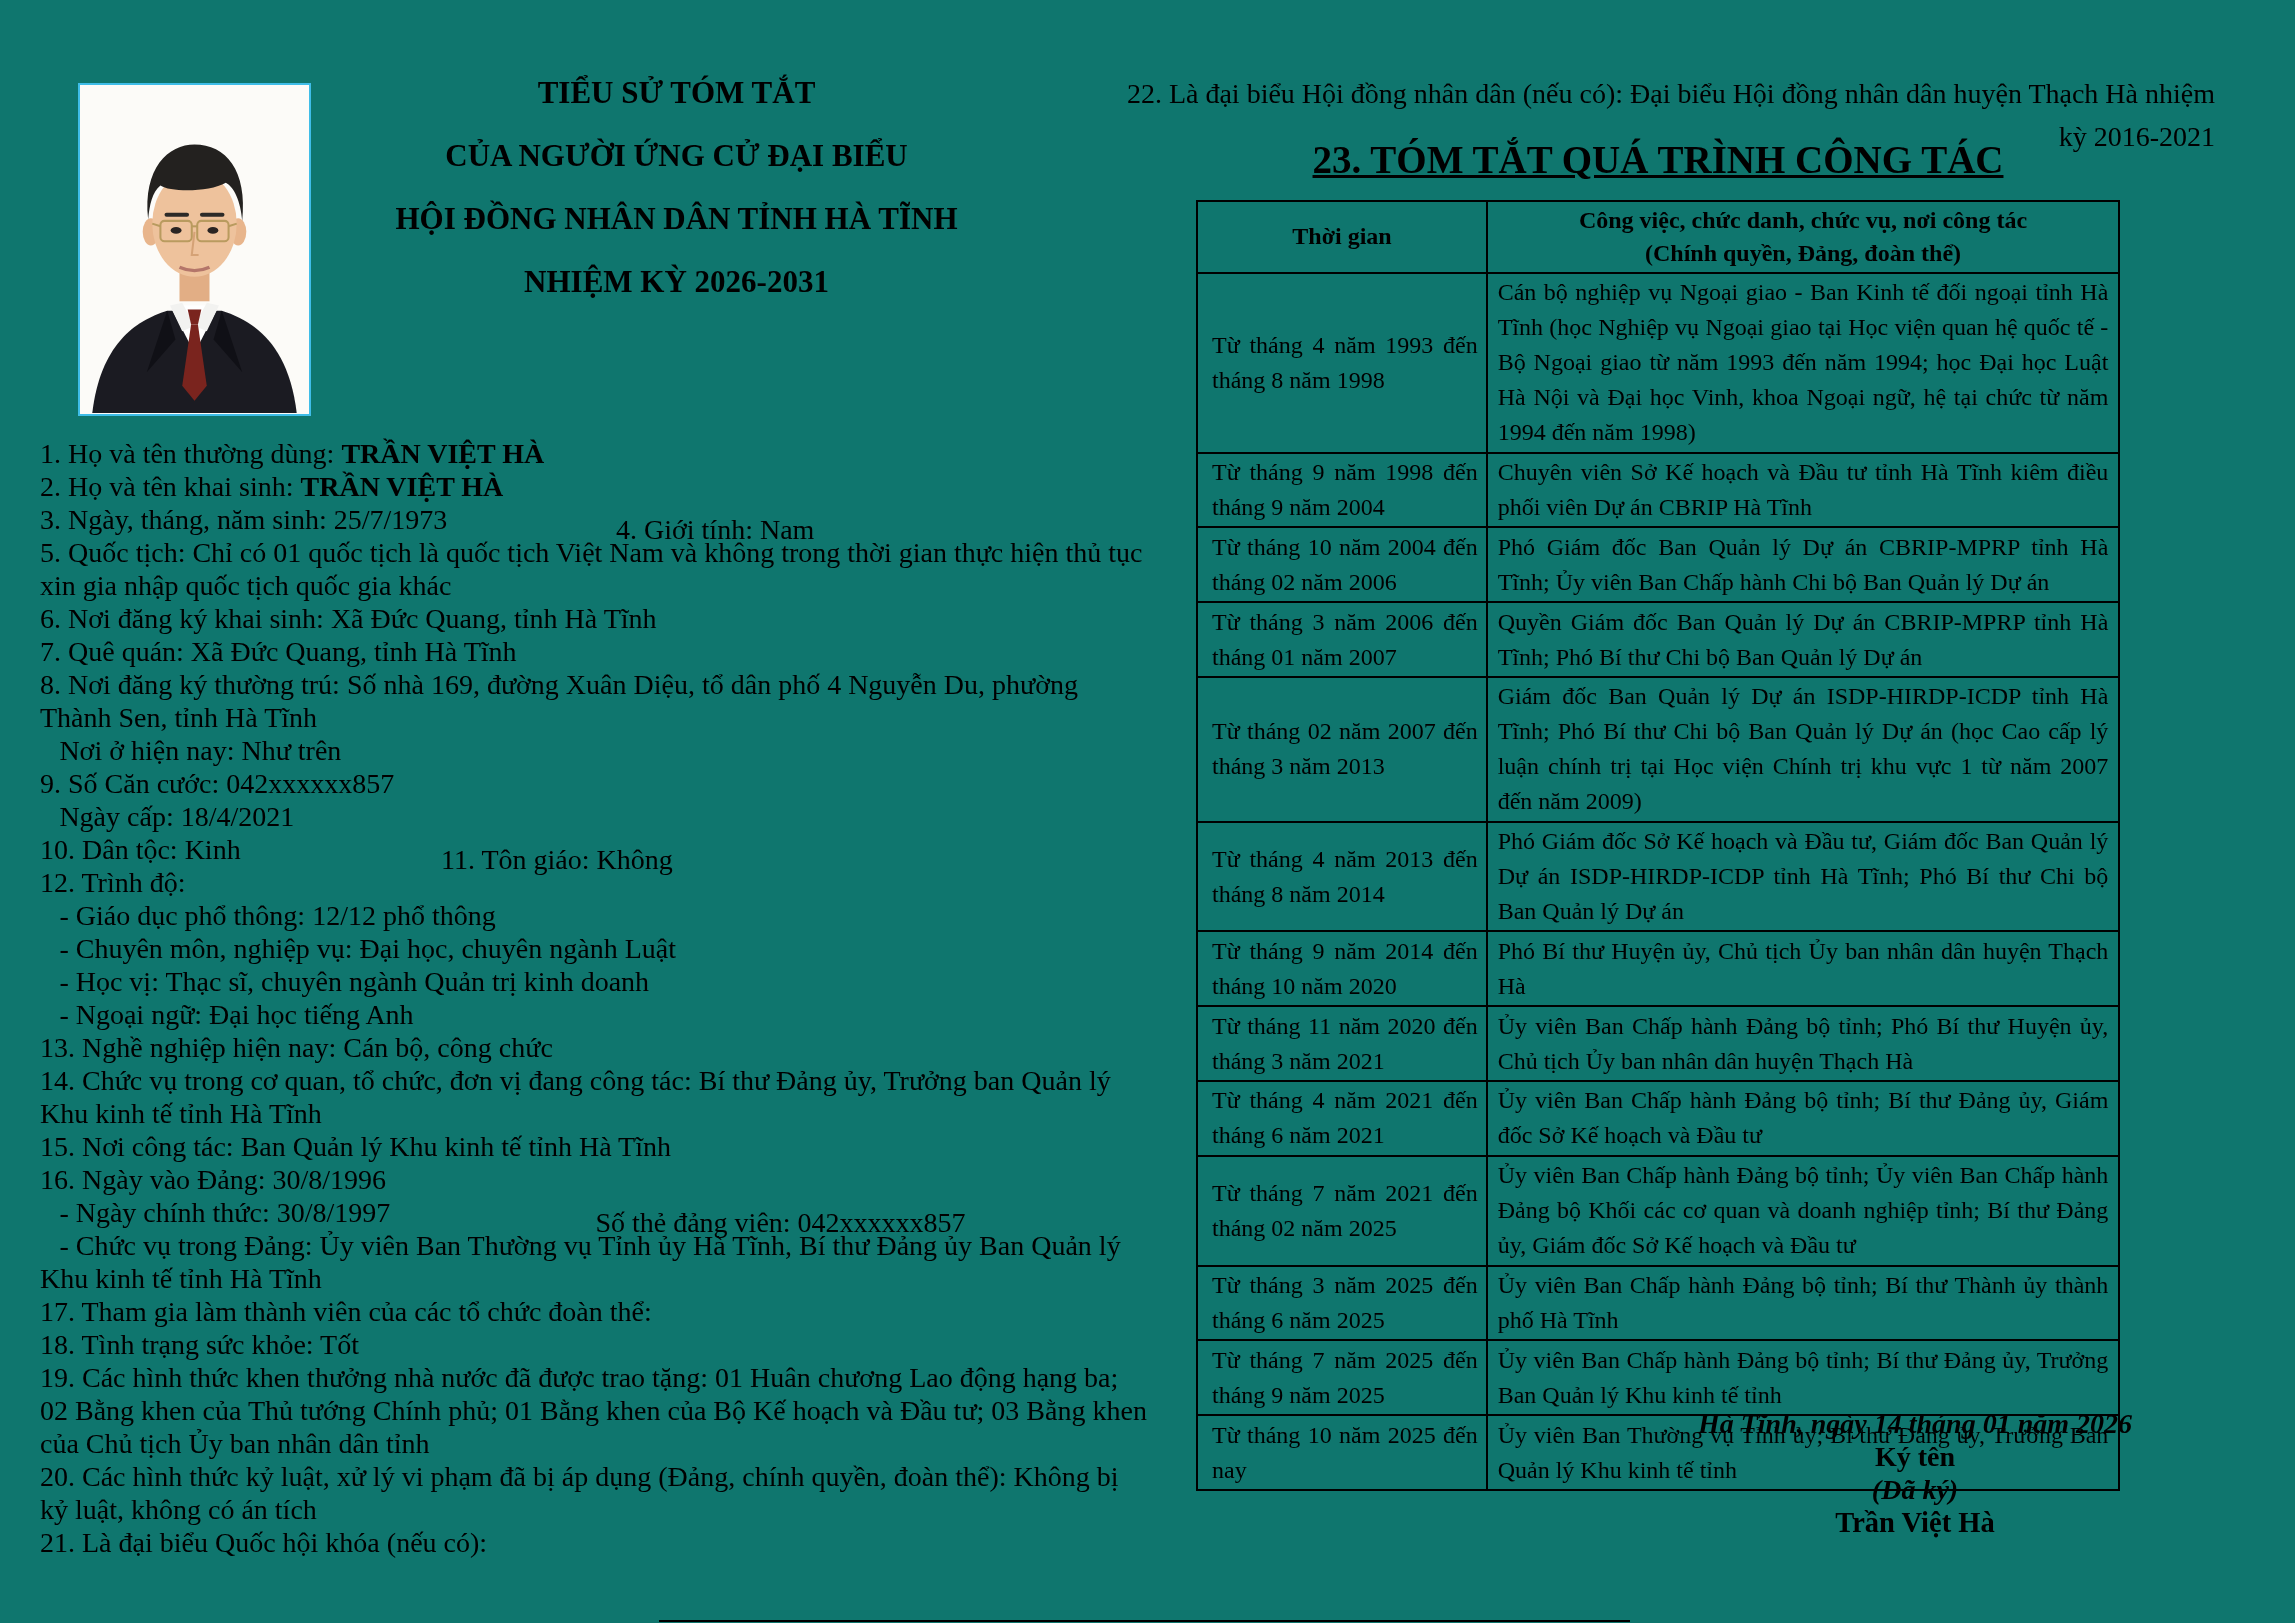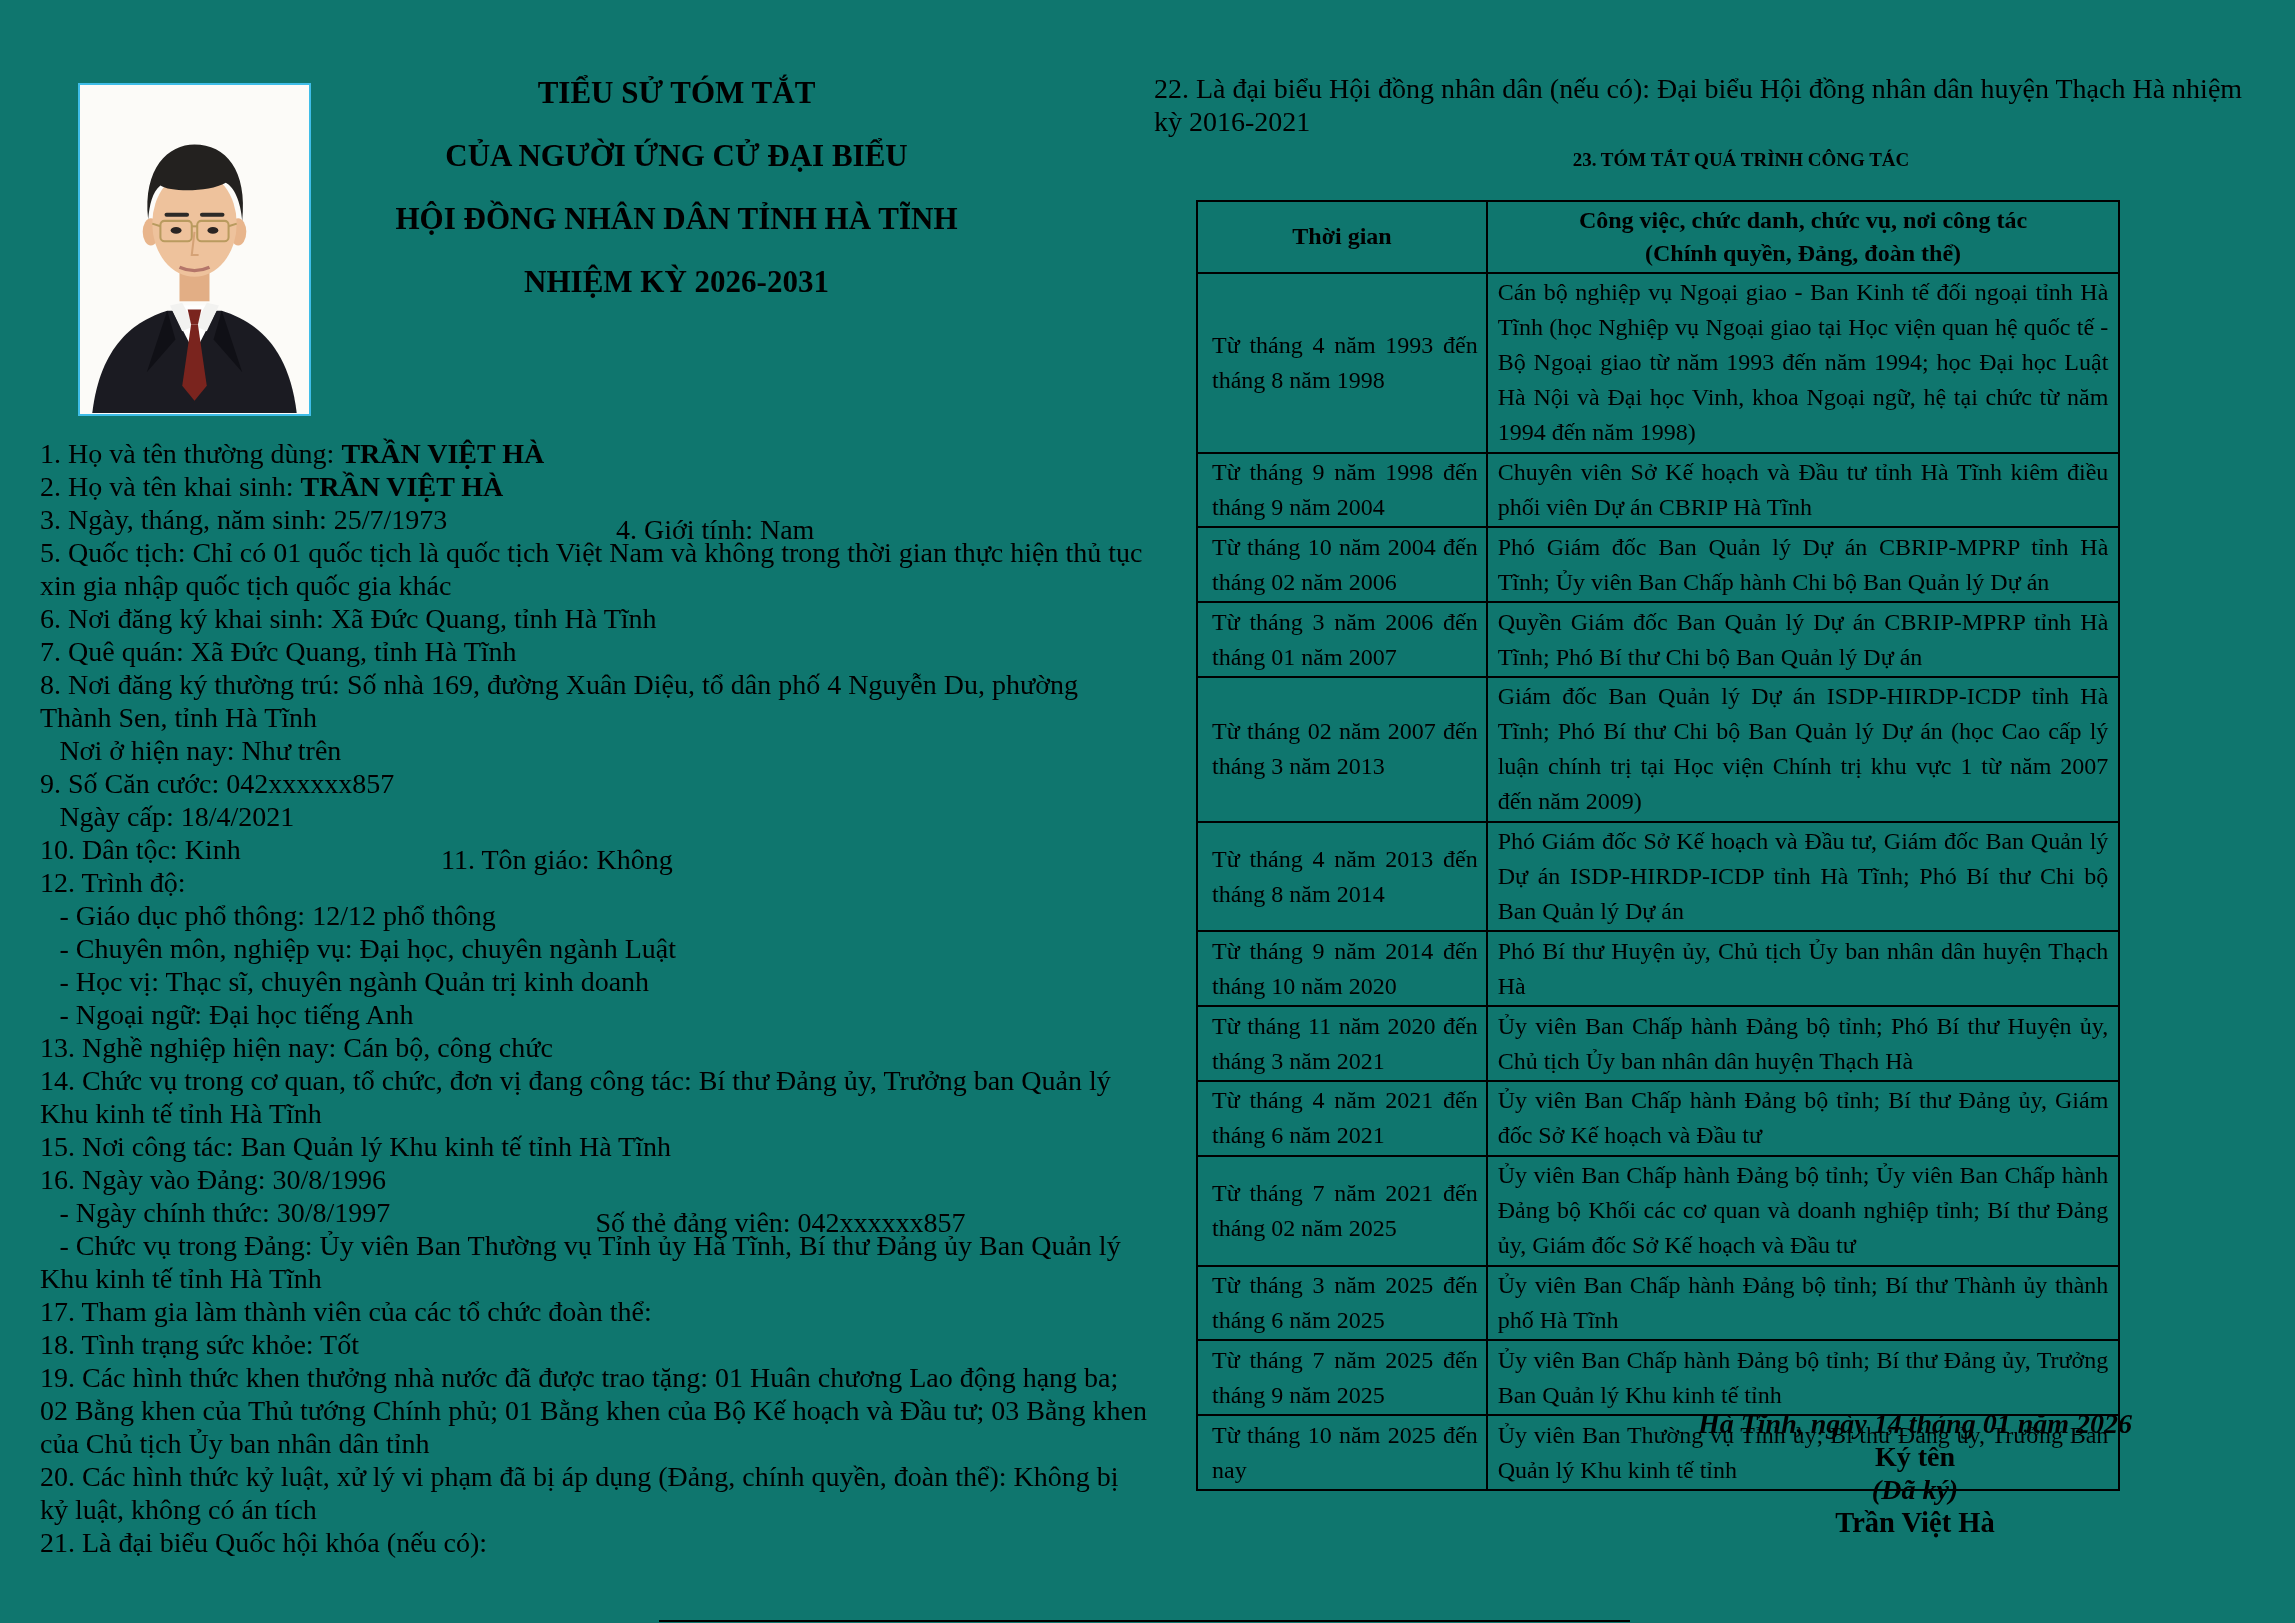--- a/index.html
+++ b/index.html
@@ -28,26 +28,26 @@
     position: absolute; left: 40px; top: 437px; width: 1108px;
     font-size: 28px; line-height: 33px;
   }
   .list p { margin: 0; }
   .rel { position: relative; }
   .abs { position: absolute; top: 0; margin-top: 10px; }
   .ind { text-indent: 19.4px; }
 
   
   .item22 {
-    position: absolute; left: 1154px; top: 72px; width: 1089px;
-    font-size: 28px; line-height: 33px;
+    position: absolute; left: 1126px; top: 72px; width: 1089px;
+    font-size: 28px; line-height: 43px; text-align: right;
   }
   .tbl-title {
-    position: absolute; left: 1199px; top: 142px; width: 1084px;
-    text-align: center; font-weight: bold; font-size: 19px; line-height: 35px;
+    position: absolute; left: 1116px; top: 142px; width: 1084px;
+    text-align: center; font-weight: bold; font-size: 39px; line-height: 35px; text-decoration: underline;
   }
   table.work {
     position: absolute; left: 1196px; top: 200px; width: 924px;
     border-collapse: collapse; table-layout: fixed;
     font-size: 24px;
   }
   table.work th, table.work td { border: 2.1px solid #000; }
   table.work col.c1 { width: 290px; }
   th.h1, th.h2 {
     font-weight: bold; text-align: center; vertical-align: middle;

